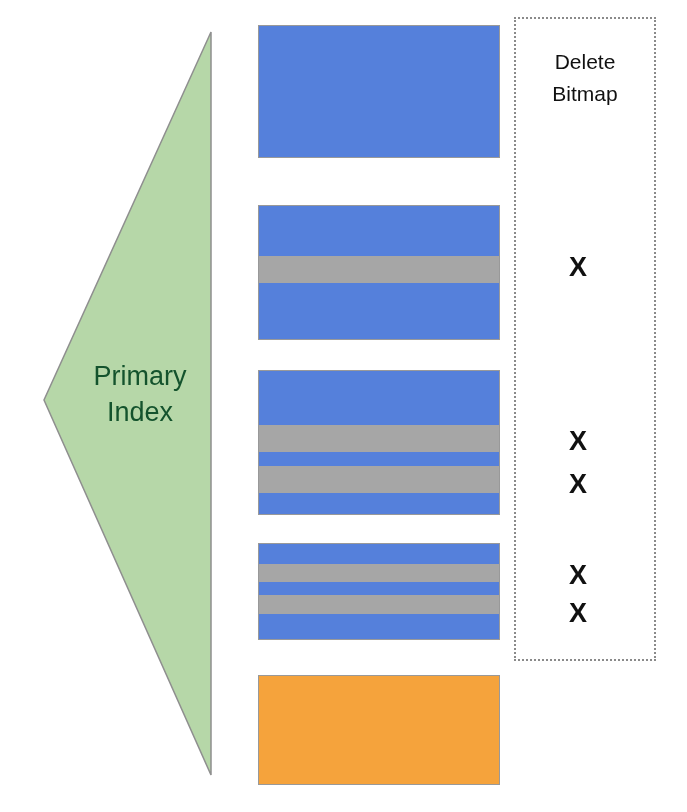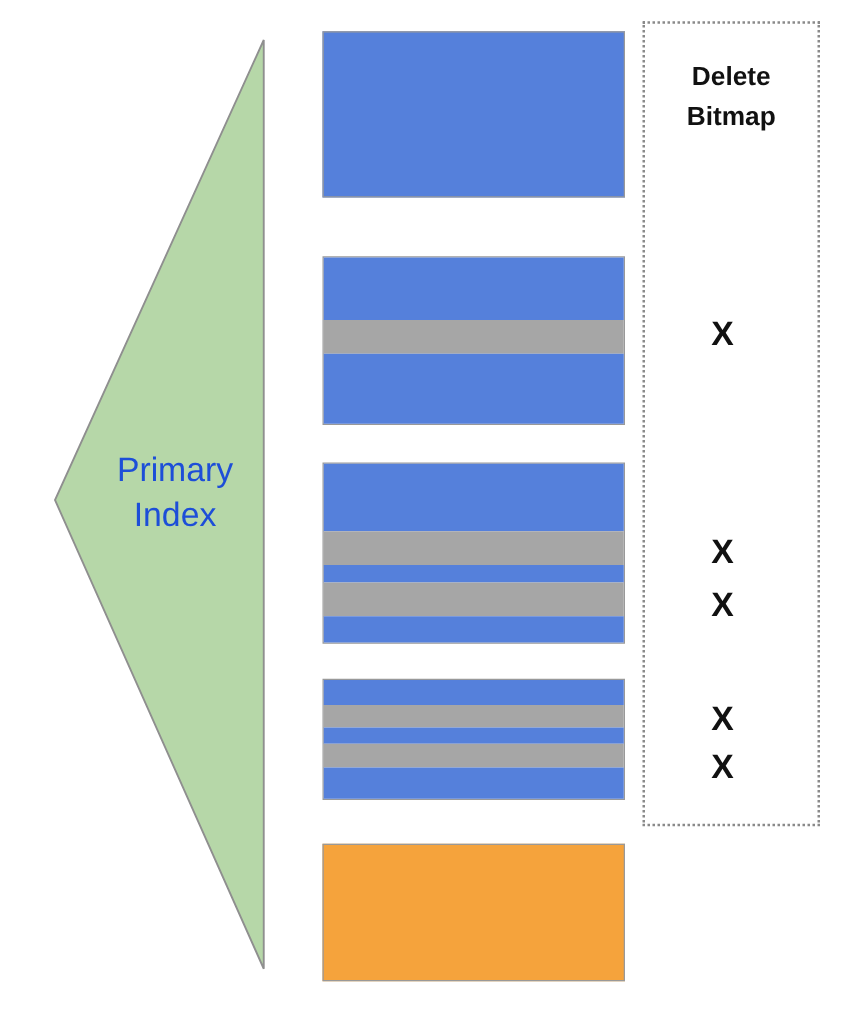--- a/index.html
+++ b/index.html
@@ -30,21 +30,21 @@
     stroke-width: 1.5;
   }
   .primary-label {
     position: absolute;
     left: 72px;
     top: 358px;
     width: 136px;
     text-align: center;
     font-size: 27px;
     line-height: 1.35;
-    color: #1d4ed8;
+    color: #14532d;
   }
 
   
   .block {
     position: absolute;
     left: 258px;
     width: 242px;
     box-sizing: border-box;
     border: 1.5px solid #999999;
     display: flex;
@@ -67,21 +67,21 @@
     border: 2px dotted #8a8a8a;
     background: transparent;
   }
   .bitmap-title {
     position: absolute;
     left: 520px;
     top: 46px;
     width: 130px;
     text-align: center;
     font-size: 21px;
-    font-weight: 700;
+    font-weight: 400;
     line-height: 1.5;
     color: #111111;
   }
   .x-mark {
     position: absolute;
     left: 559px;
     width: 38px;
     text-align: center;
     font-size: 27px;
     font-weight: 700;

